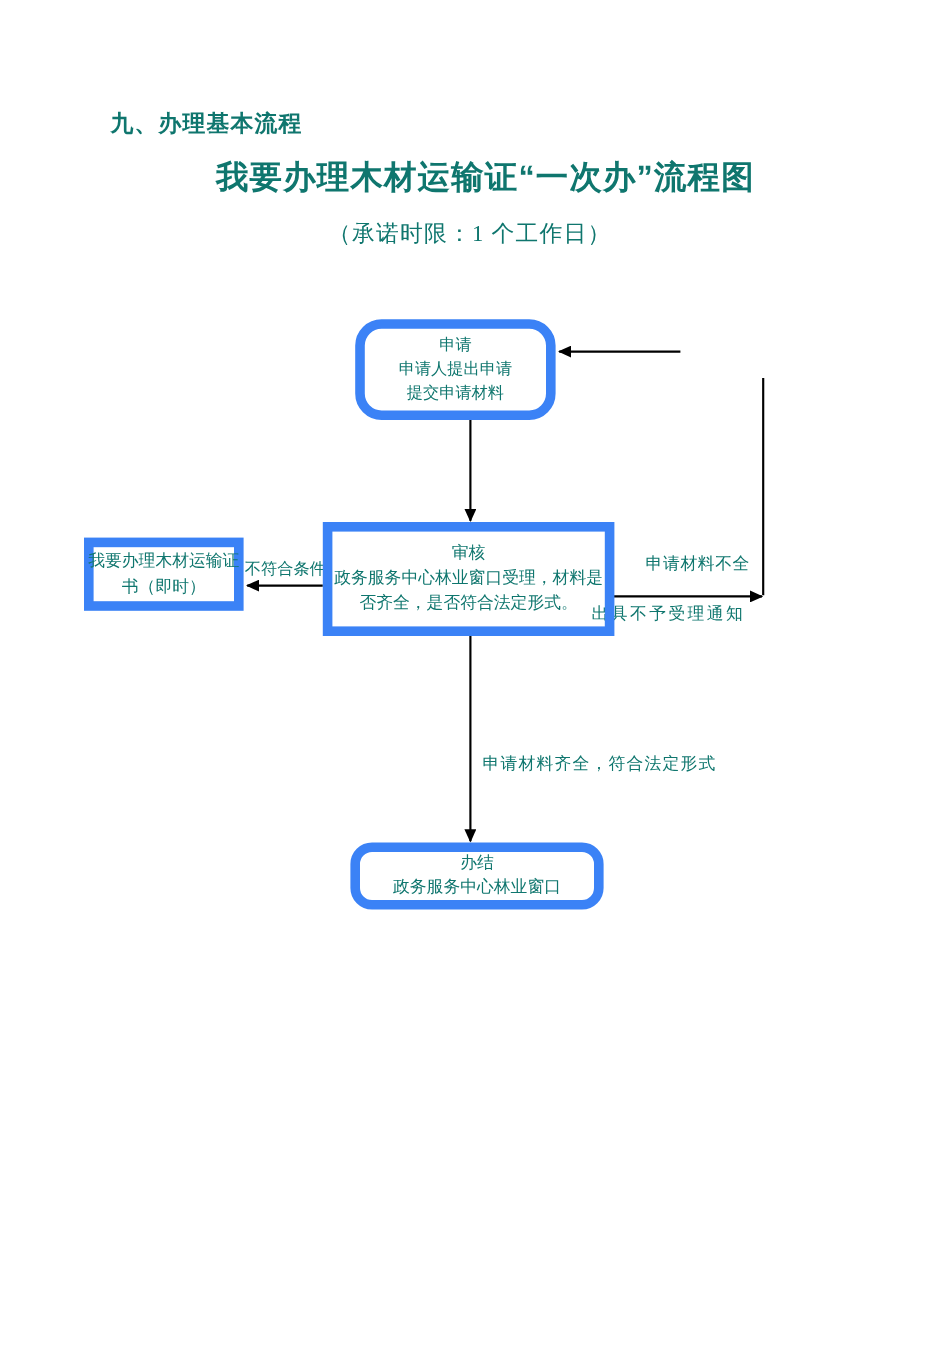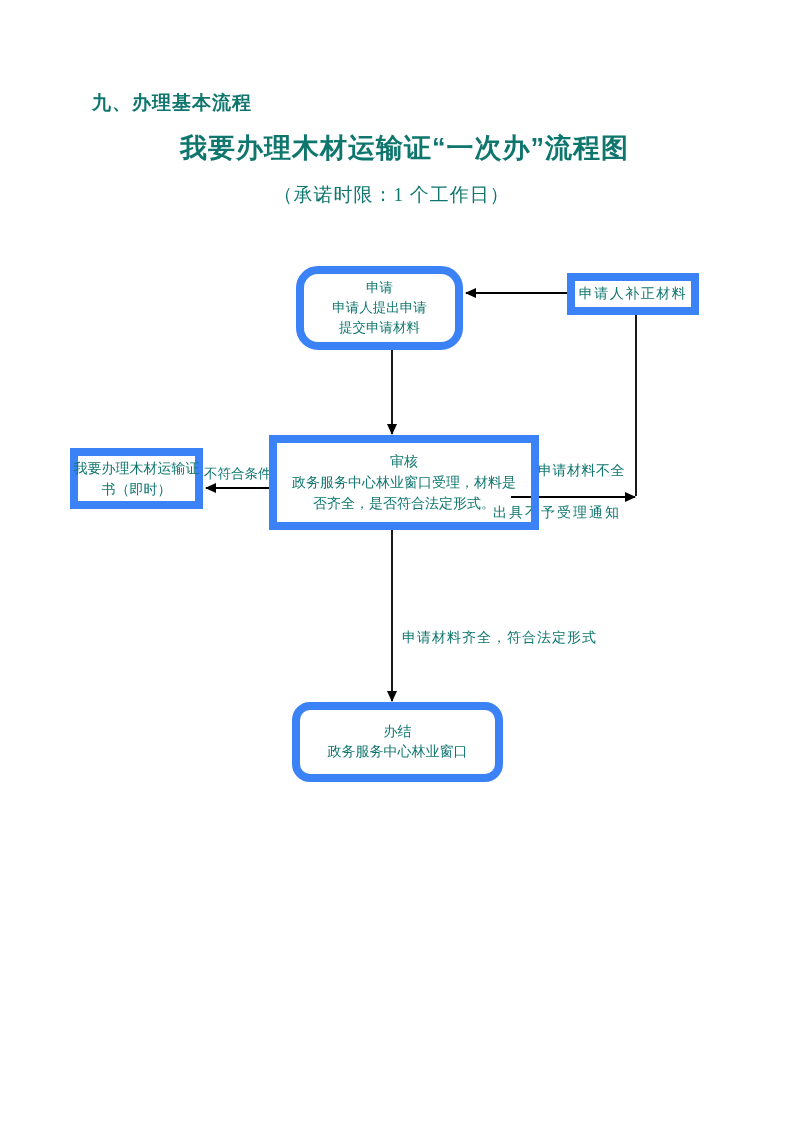--- a/index.html
+++ b/index.html
@@ -66,25 +66,25 @@
     flex-direction: column;
     justify-content: center;
     align-items: center;
     text-align: center;
     font-size: 14px;
   }
   .node .ln { line-height: 20px; white-space: nowrap; }
   .node-apply    { left: 296px; top: 266px; width: 167px; height: 84px; border-radius: 22px; }
   .node-apply .ln { line-height: 20px; font-size: 13.5px; }
   .node-supplement { left: 567px; top: 273px; width: 132px; height: 42px; letter-spacing: 1.5px; }
-  .node-review   { left: 269px; top: 435px; width: 270px; height: 95px; }
+  .node-review   { left: 269px; top: 435px; width: 243px; height: 95px; }
   .node-review .ln { line-height: 21px; }
   .node-reject   { left: 70px;  top: 448px; width: 133px; height: 61px; }
   .node-reject .ln { line-height: 21px; }
-  .node-complete { left: 292px; top: 702px; width: 211px; height: 80px; border-radius: 18px; }
+  .node-complete { left: 292px; top: 702px; width: 211px; height: 56px; border-radius: 18px; }
   .label-not-qualified   { left: 204px; top: 466px; font-size: 13.5px; }
   .label-incomplete      { left: 538px; top: 463px; letter-spacing: 0.5px; }
   .label-or-not-legal    { left: 493px; top: 505px; letter-spacing: 2px; }
   .label-complete-ok     { left: 402px; top: 630px; letter-spacing: 1px; }
 </style>
 </head>
 <body>
 
 <div class="page">
 
@@ -114,23 +114,20 @@
     <div class="edge-label label-incomplete">申请材料不全</div>
     <div class="edge-label label-or-not-legal">出具不予受理通知</div>
     <div class="edge-label label-complete-ok">申请材料齐全，符合法定形式</div>
 
     <div class="node node-apply">
       <div class="ln">申请</div>
       <div class="ln">申请人提出申请</div>
       <div class="ln">提交申请材料</div>
     </div>
 
-    <div class="node node-supplement">
-      <div class="ln">申请人补正材料</div>
-    </div>
 
     <div class="node node-review">
       <div class="ln">审核</div>
       <div class="ln">政务服务中心林业窗口受理，材料是</div>
       <div class="ln">否齐全，是否符合法定形式。</div>
     </div>
 
     <div class="node node-reject">
       <div class="ln">我要办理木材运输证</div>
       <div class="ln">书（即时）</div>

